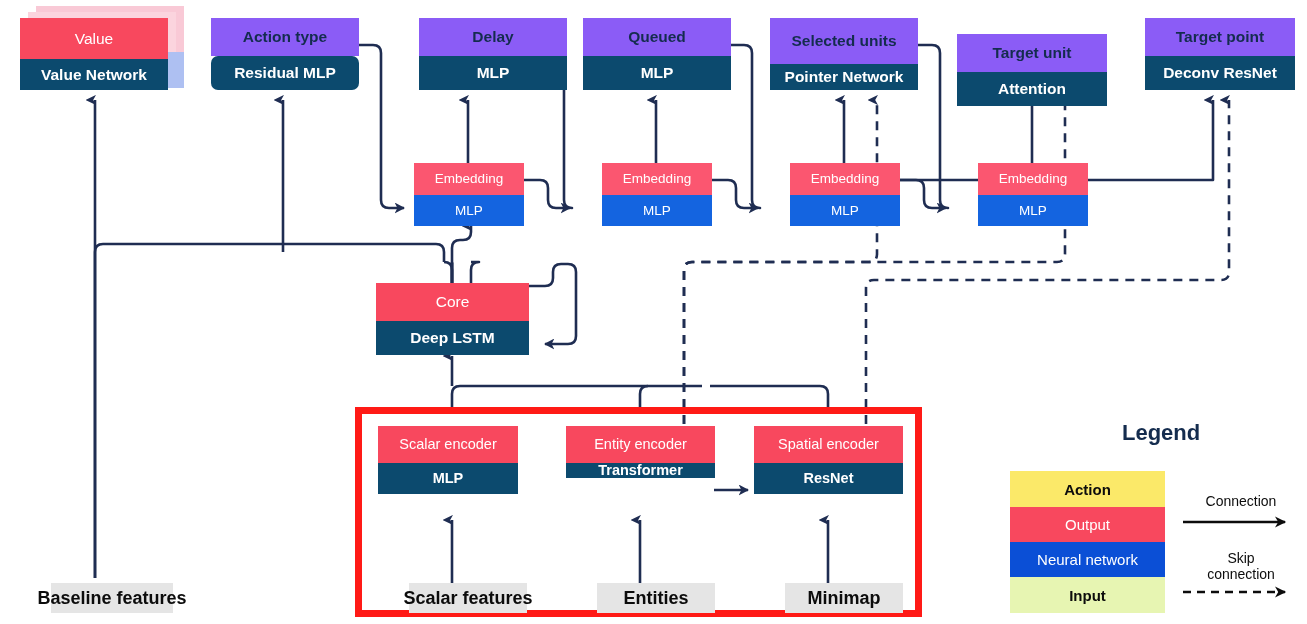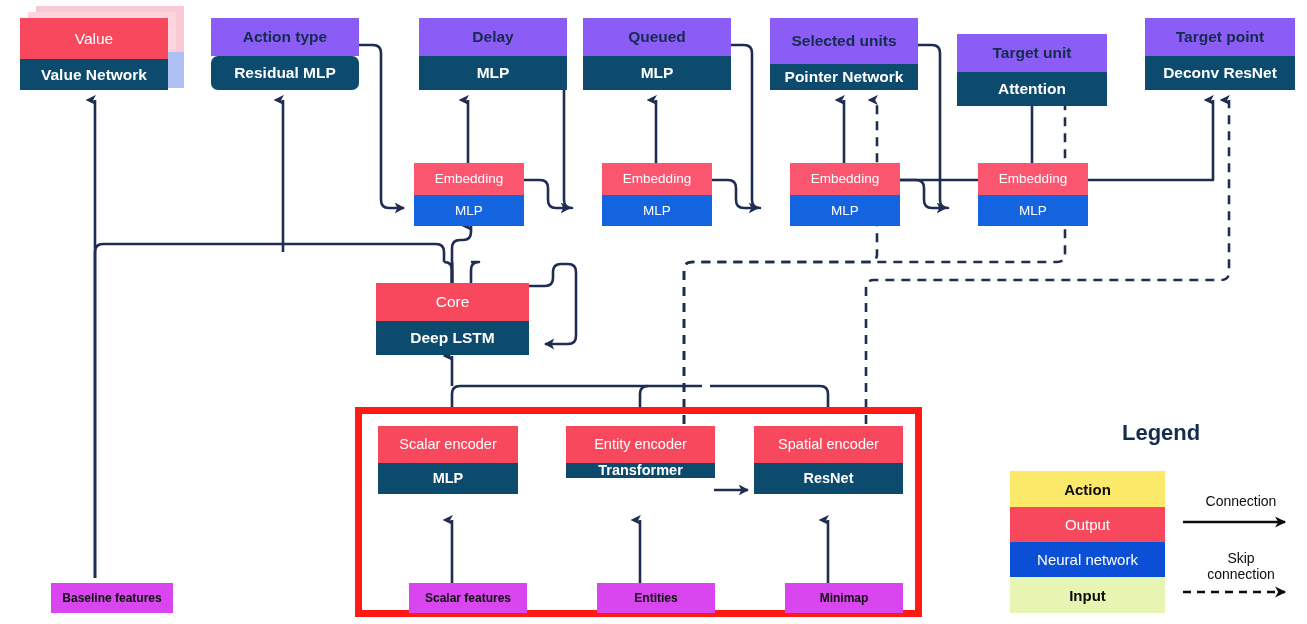--- a/index.html
+++ b/index.html
@@ -13,21 +13,21 @@
 
   
   .node{position:absolute;display:flex;flex-direction:column;z-index:3;}
   .band{display:flex;align-items:center;justify-content:center;text-align:center;
         line-height:1;box-sizing:border-box;white-space:nowrap;}
   .band.action{background:#8b5cf6;color:#142c4e;font-size:15.5px;font-weight:700;}
   .band.output{background:#F8485E;color:#ffffff;font-size:15.5px;font-weight:400;}
   .band.output-sm{background:#FB5670;color:#ffffff;font-size:13.5px;font-weight:400;}
   .band.nn{background:#0c4a6e;color:#ffffff;font-size:15.5px;font-weight:700;}
   .band.nn-sm{background:#1464E0;color:#ffffff;font-size:13.5px;font-weight:400;}
-  .band.input{background:#d946ef;color:#0c0c0c;font-size:12px;font-weight:700;margin-left:31px;}
+  .band.input{background:#e5e5e5;color:#0c0c0c;font-size:18px;font-weight:700;margin-left:31px;}
 
   .shadow1,.shadow2{position:absolute;z-index:1;}
   .shadow1{background:#FBD4DE;}
   .shadow2{background:#F9C9D6;}
   .shadowblue{position:absolute;z-index:1;background:#AEC0F2;}
 
   
   #encoder-frame{position:absolute;border:7px solid #FF1A16;box-sizing:border-box;z-index:2;background:transparent;}
 
   

